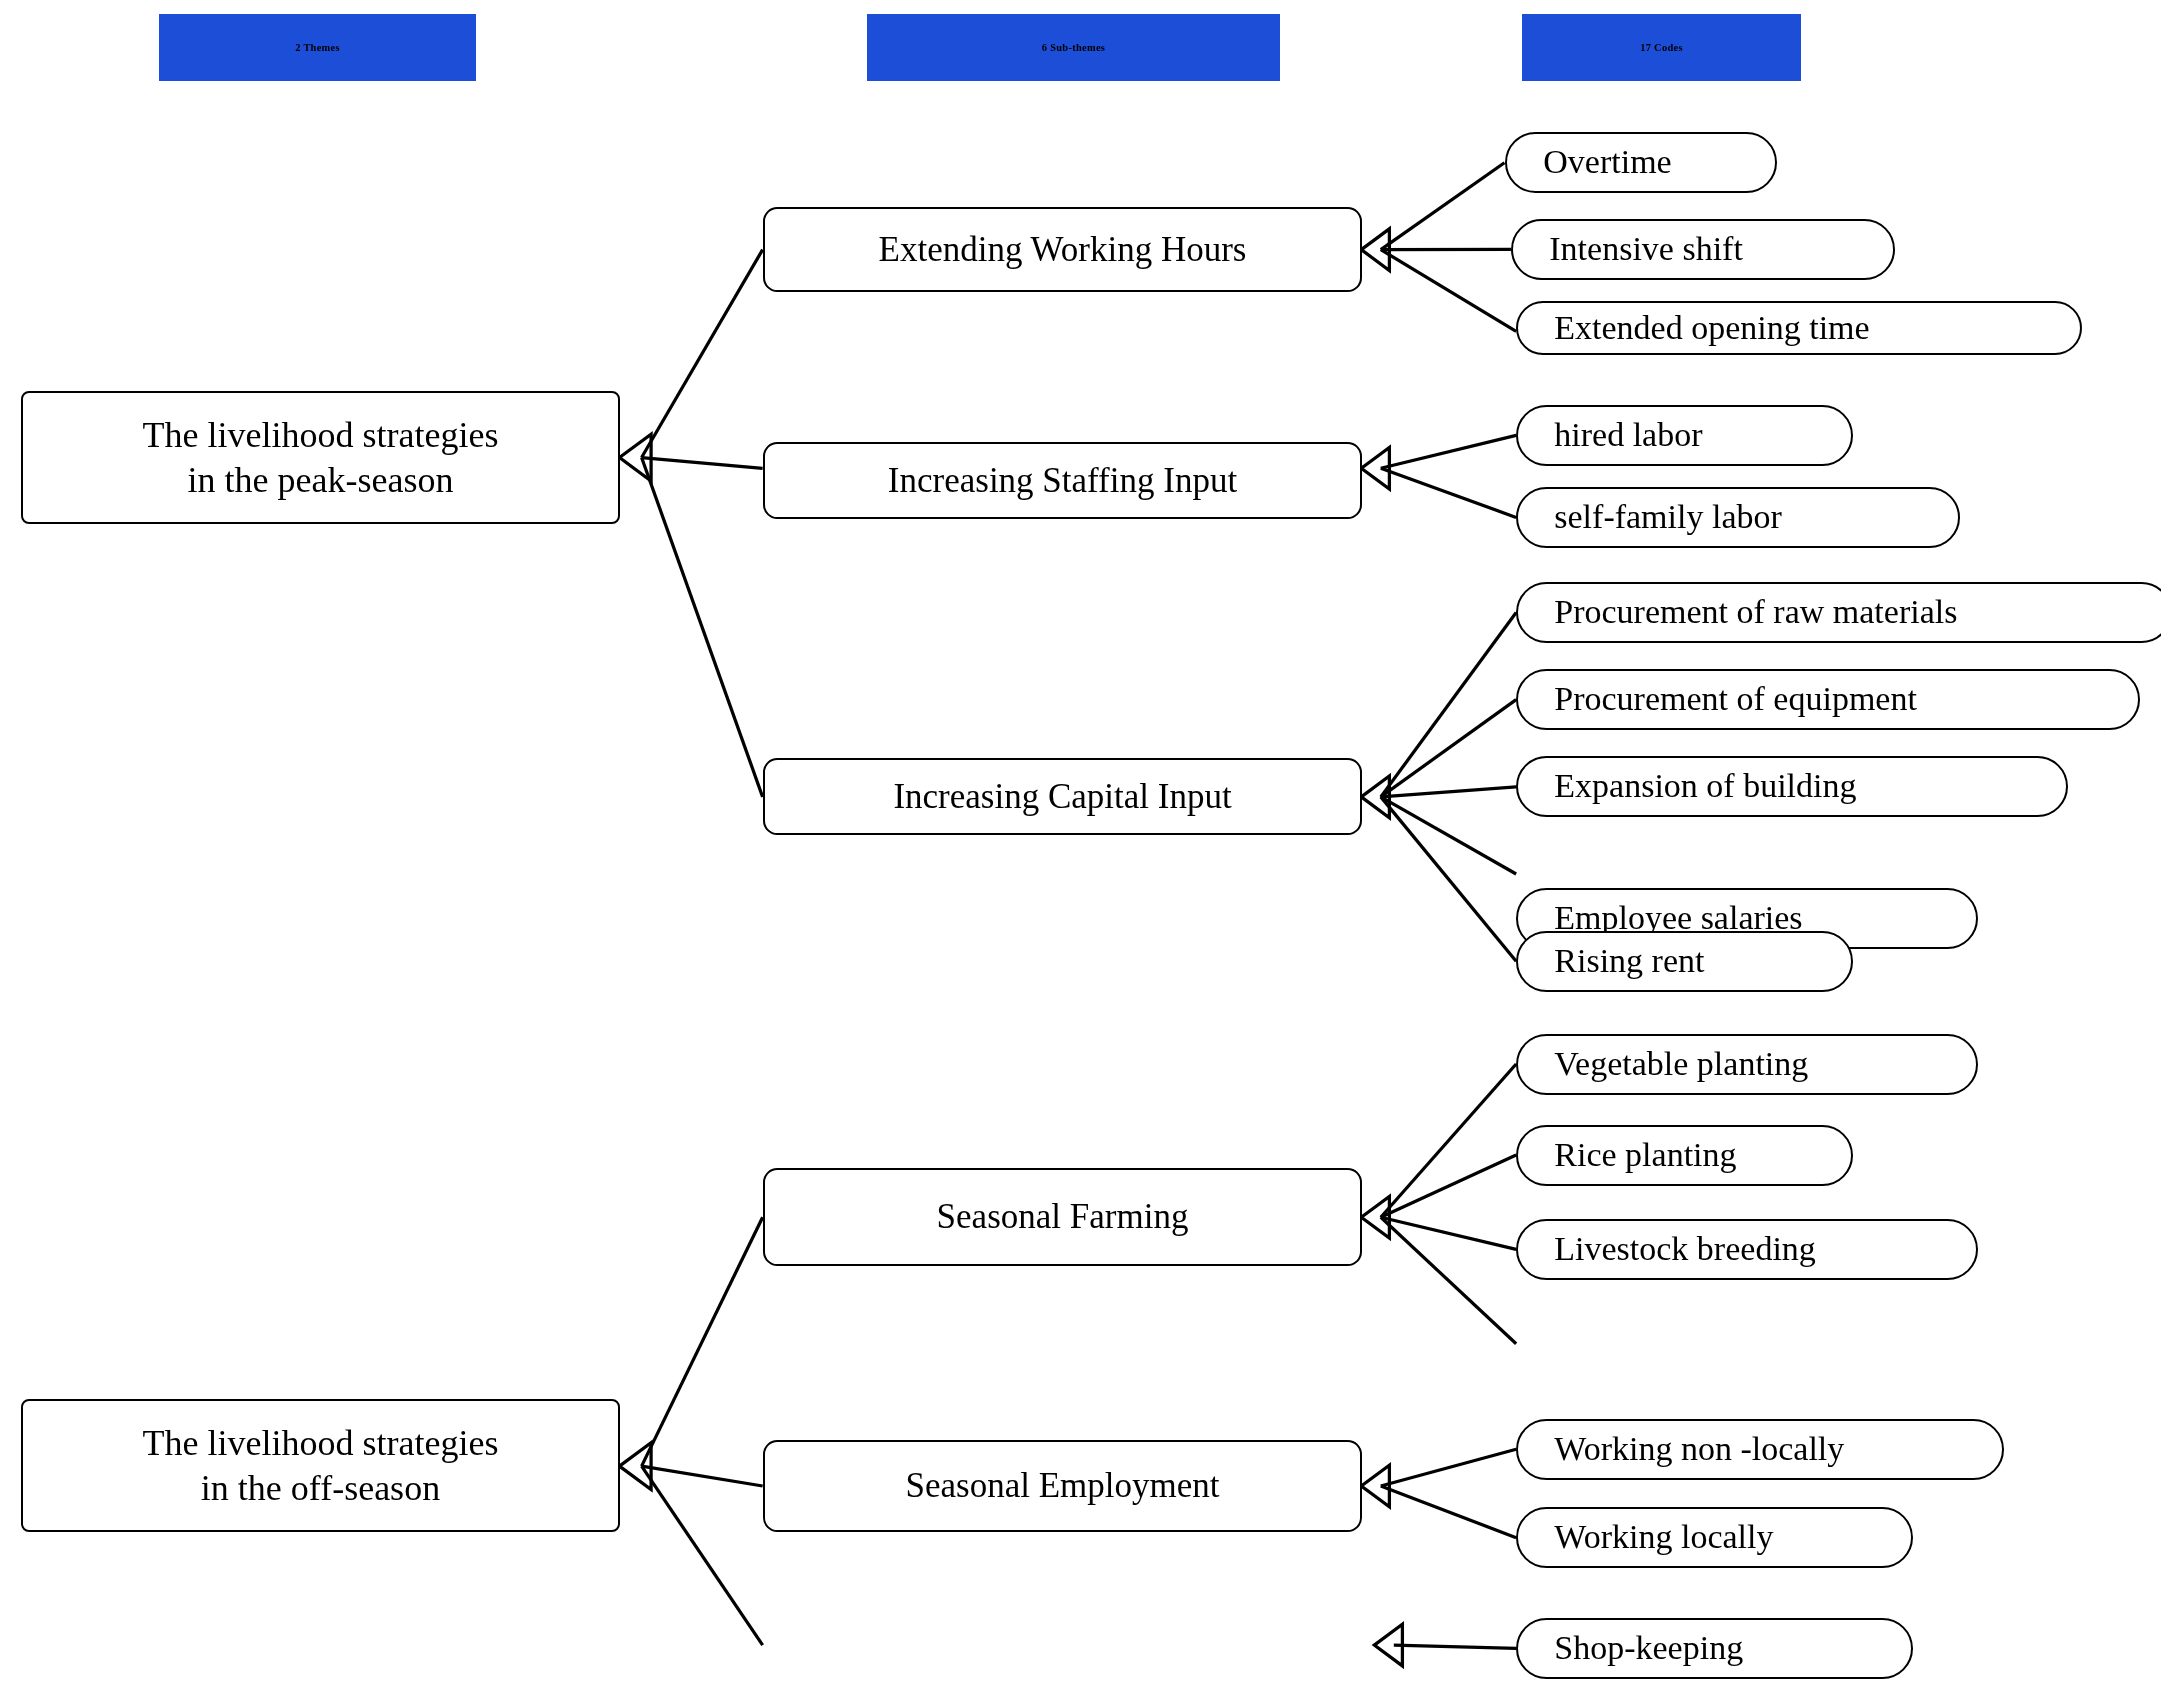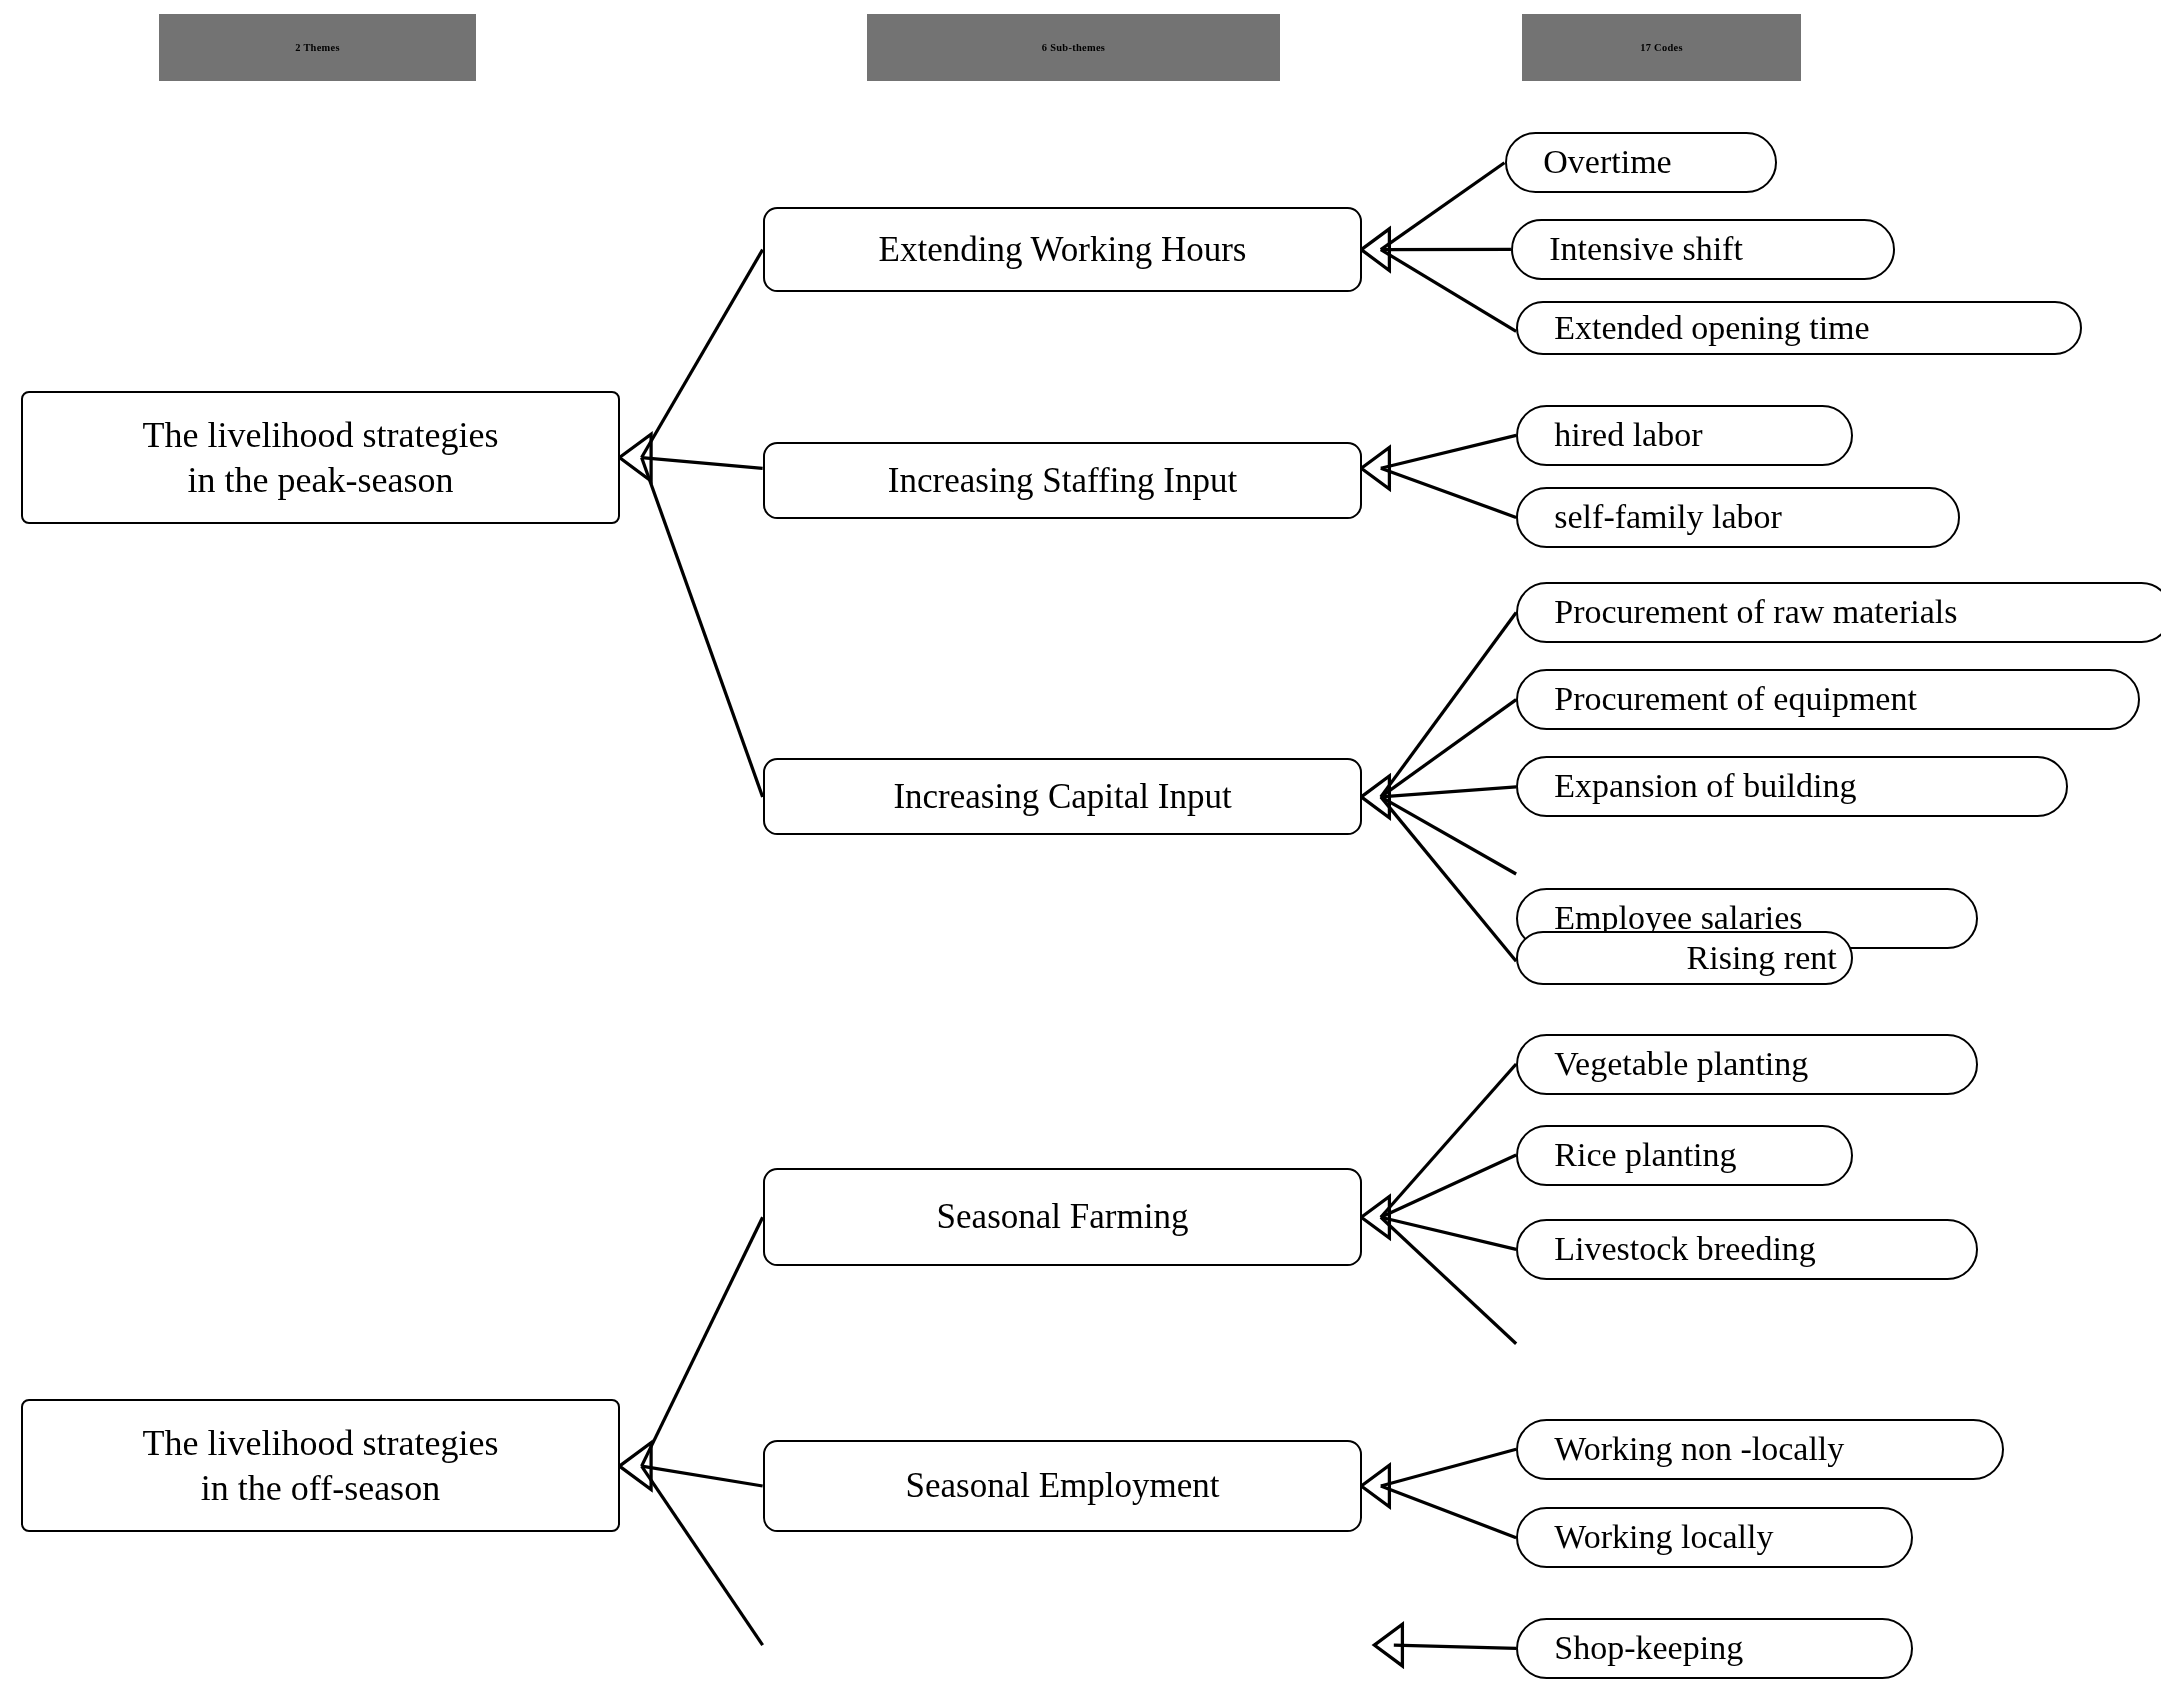--- a/index.html
+++ b/index.html
@@ -10,21 +10,21 @@
   #page {
     position: relative;
     width: 2161px;
     height: 1707px;
     background: #ffffff;
     font-family: "Liberation Serif", "DejaVu Serif", serif;
     overflow: hidden;
   }
   .col-header {
     position: absolute;
-    background: #737373;
+    background: #1d4ed8;
     display: flex;
     align-items: center;
     justify-content: center;
     font-weight: bold;
     color: #000000;
     letter-spacing: 0.3px;
   }
   .node {
     position: absolute;
     box-sizing: border-box;
@@ -174,21 +174,21 @@
     </div>
   <div class="node code" id="node-procurement-equipment" style="left: 1516px; top: 669px; width: 624px; height: 61px;">
       <span class="label">Procurement of equipment</span>
     </div>
   <div class="node code" id="node-expansion-of-building" style="left: 1516px; top: 756px; width: 552px; height: 61px;">
       <span class="label">Expansion of building</span>
     </div>
   <div class="node code" id="node-employee-salaries" style="left: 1516px; top: 888px; width: 462px; height: 61px;">
       <span class="label">Employee salaries</span>
     </div>
-  <div class="node code" id="node-rising-rent" style="left: 1516px; top: 931px; width: 337px; height: 54px; justify-content: flex-end;">
+  <div class="node code" id="node-rising-rent" style="left: 1516px; top: 931px; width: 337px; height: 61px;">
       <span class="label">Rising rent</span>
     </div>
   <div class="node code" id="node-vegetable-planting" style="left: 1516px; top: 1034px; width: 462px; height: 61px;">
       <span class="label">Vegetable planting</span>
     </div>
   <div class="node code" id="node-rice-planting" style="left: 1516px; top: 1125px; width: 337px; height: 61px;">
       <span class="label">Rice planting</span>
     </div>
   <div class="node code" id="node-livestock-breeding" style="left: 1516px; top: 1219px; width: 462px; height: 61px;">
       <span class="label">Livestock breeding</span>

